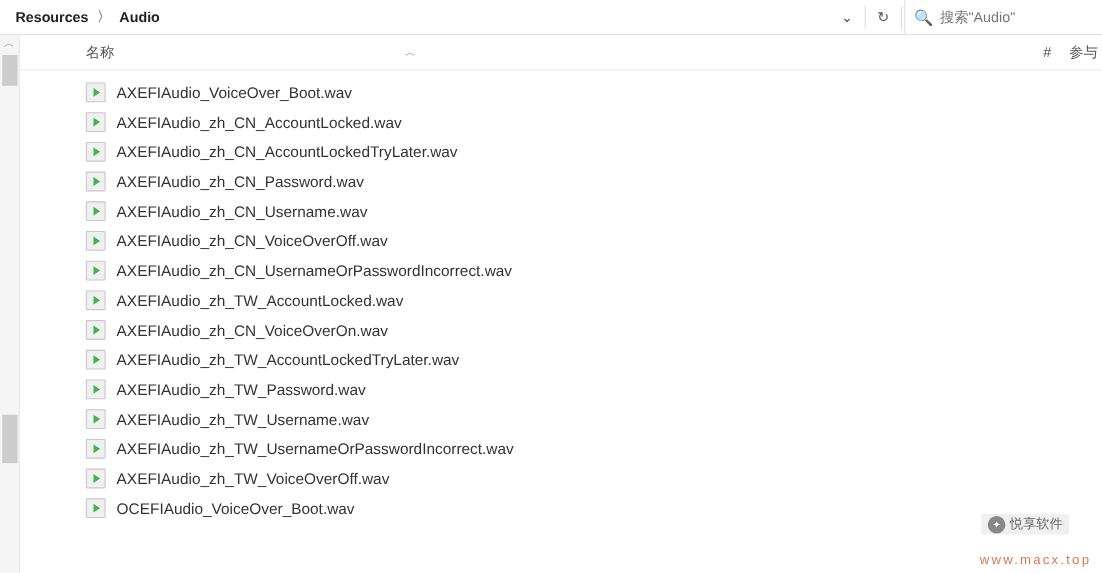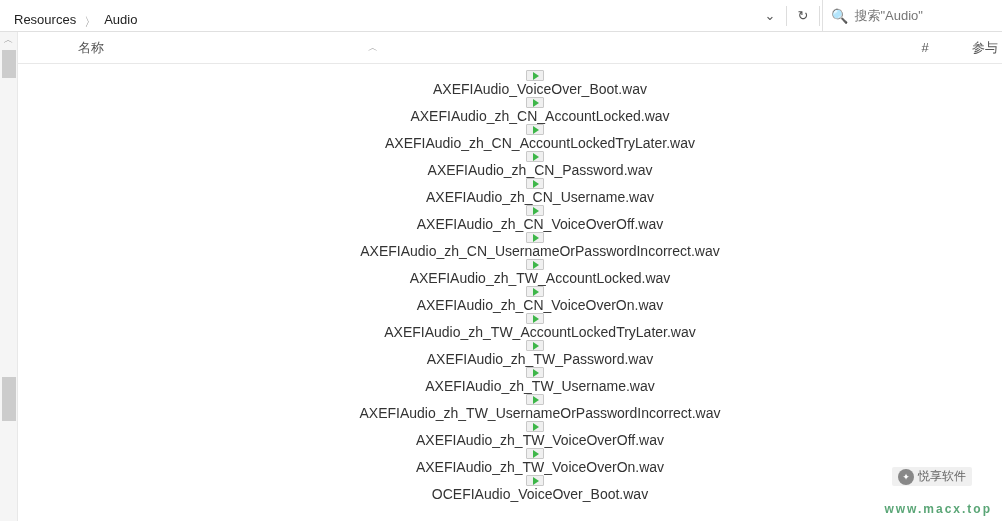--- a/index.html
+++ b/index.html
@@ -17,24 +17,25 @@
       color: #333;
     }
     .toolbar {
       display: flex;
       align-items: center;
       height: 32px;
       border-bottom: 1px solid #e0e0e0;
     }
     .breadcrumb {
       display: flex;
-      align-items: flex-end;
+      align-items: center;
       flex: 1;
       padding-left: 8px;
       height: 100%;
+      font-weight: bold;
     }
     .breadcrumb-item {
       padding: 4px 6px;
       cursor: pointer;
       color: #222;
     }
     .breadcrumb-chevron {
       color: #888;
       padding: 0 2px;
       font-size: 12px;
@@ -124,21 +125,20 @@
       overflow: hidden;
     }
     .columns-header {
       display: flex;
       height: 32px;
       border-bottom: 1px solid #e8e8e8;
       align-items: center;
       color: #555;
       font-size: 13px;
       padding-left: 60px;
-      gap: 27px;
     }
     .col-name {
       flex: 1;
       display: flex;
       align-items: center;
       position: relative;
     }
     .sort-indicator {
       position: absolute;
       left: 290px;
@@ -158,21 +158,20 @@
     }
     .file-list {
       padding-top: 6px;
       padding-left: 60px;
     }
     .file-row {
       display: flex;
       align-items: center;
       height: 27px;
       cursor: pointer;
-      flex-direction: column;
     }
     .file-icon {
       width: 18px;
       height: 18px;
       margin-right: 10px;
       position: relative;
       background: #f0f0f0;
       border: 1px solid #c8c8c8;
       border-radius: 1px;
       display: flex;
@@ -194,23 +193,23 @@
     .watermark {
       position: absolute;
       right: 10px;
       bottom: 5px;
       opacity: 0.7;
       pointer-events: none;
       text-align: right;
     }
     .watermark .wm-url {
       font-size: 12px;
-      color: #15803d;
+      color: #c2410c;
       letter-spacing: 2px;
-      font-weight: bold;
+      font-weight: normal;
     }
     .wechat-badge {
       position: absolute;
       right: 30px;
       bottom: 35px;
       display: flex;
       align-items: center;
       background: rgba(230,230,230,0.6);
       padding: 1px 6px;
       border-radius: 2px;
@@ -352,26 +351,20 @@
         <div class="file-row">
           <div class="file-icon">
             <div class="play-triangle"></div>
           </div>
           <span class="file-name">AXEFIAudio_zh_TW_VoiceOverOff.wav</span>
         </div>
         <div class="file-row">
           <div class="file-icon">
             <div class="play-triangle"></div>
           </div>
-          <span class="file-name">AXEFIAudio_zh_TW_VoiceOverOn.wav</span>
-        </div>
-        <div class="file-row">
-          <div class="file-icon">
-            <div class="play-triangle"></div>
-          </div>
           <span class="file-name">OCEFIAudio_VoiceOver_Boot.wav</span>
         </div>
       </div>
   </div>
 </div>
 
 <div class="wechat-badge">
   <span class="wechat-icon">✦</span>
   <span>悦享软件</span>
 </div>

